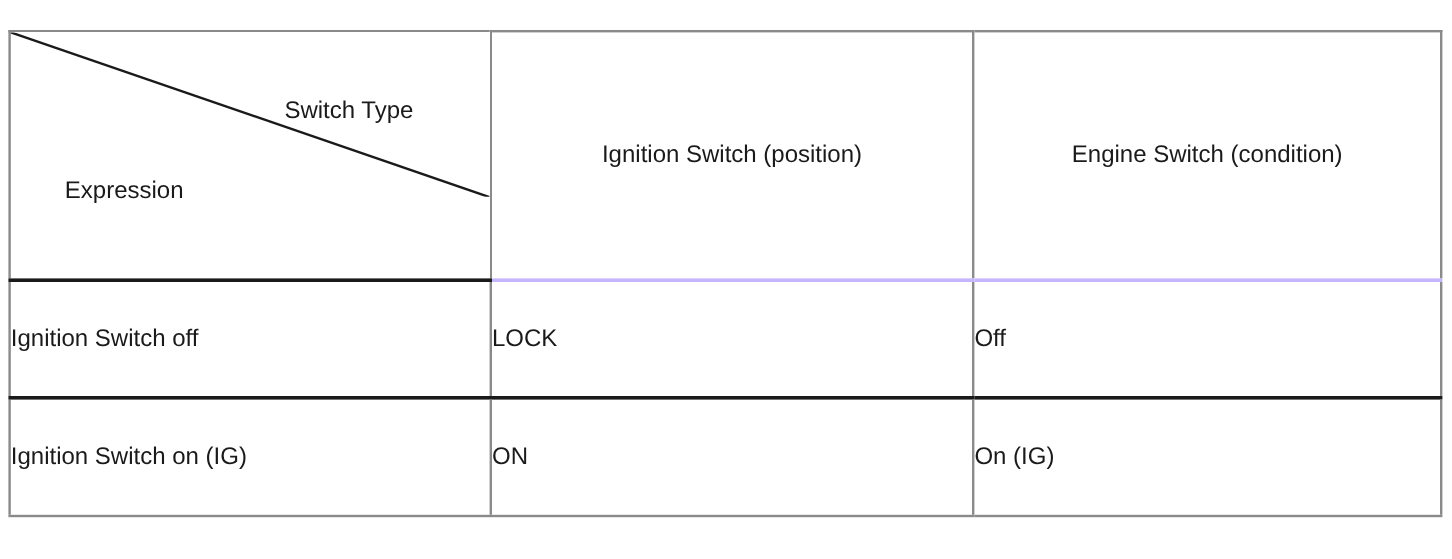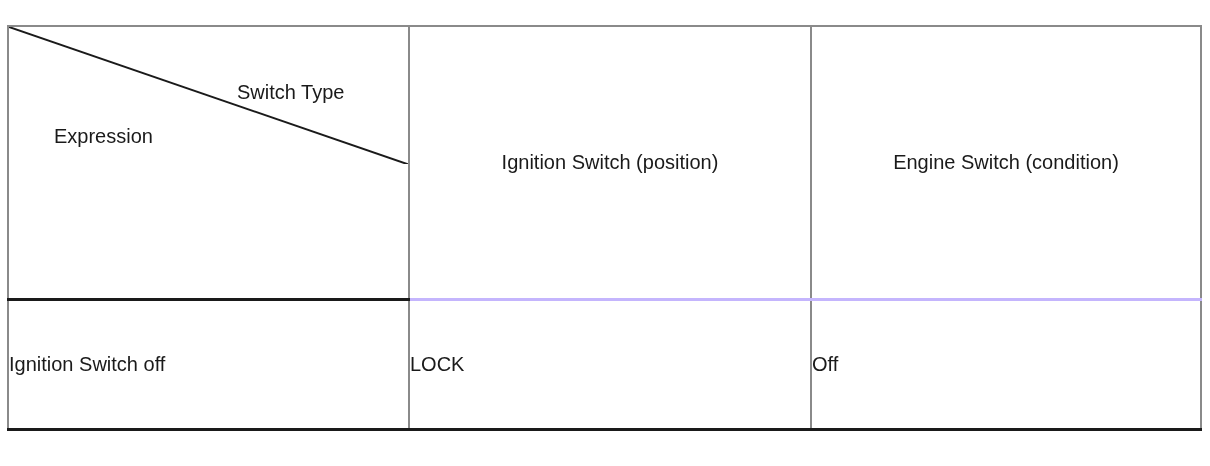--- a/index.html
+++ b/index.html
@@ -70,21 +70,21 @@
   .corner-cell .lbl-type {
     position: absolute;
     left: 228px;
     top: 54px;
     font-size: 20px;
     white-space: nowrap;
   }
   .corner-cell .lbl-expr {
     position: absolute;
     left: 45px;
-    top: 98px;
+    top: 121px;
     font-size: 20px;
     white-space: nowrap;
   }
 
   .head-cell {
     text-align: center;
     font-size: 20px;
     border-bottom: 3px solid #c4b5fd;
   }
 
@@ -129,19 +129,24 @@
         <td class="head-cell v-div">Ignition Switch (position)</td>
         <td class="head-cell v-div">Engine Switch (condition)</td>
       </tr>
 
       <tr class="body-row sep-dark">
         <td class="cell-expr">Ignition Switch off</td>
         <td class="cell-val v-div">LOCK</td>
         <td class="cell-val v-div">Off</td>
       </tr>
 
+      <tr class="body-row sep-light">
+        <td class="cell-expr">Ignition Switch on (IG)</td>
+        <td class="cell-val v-div">ON</td>
+        <td class="cell-val v-div">On (IG)</td>
+      </tr>
 
 
 
     </tbody>
   </table>
 
 </div>
 
 </body></html>

